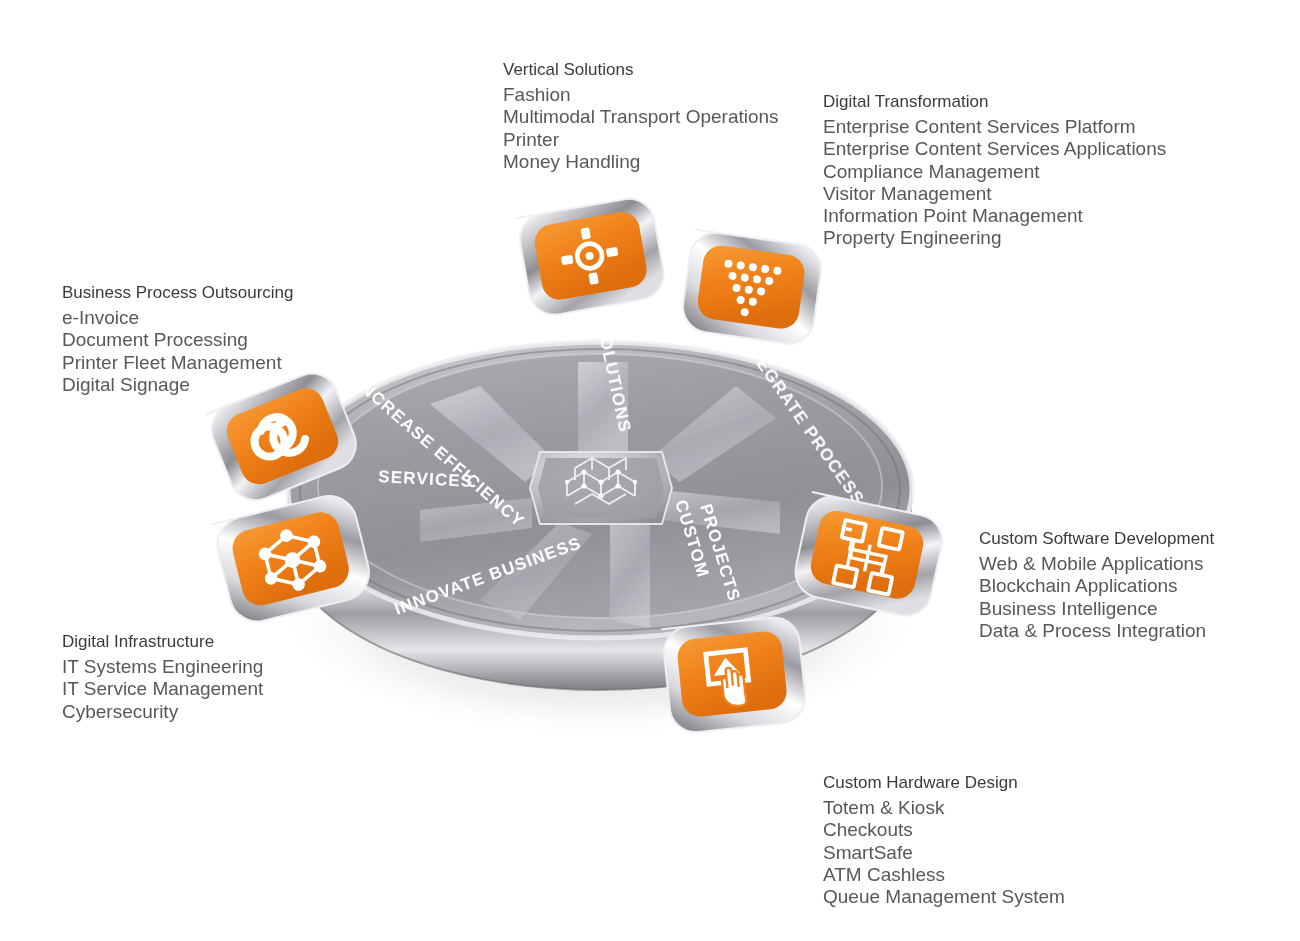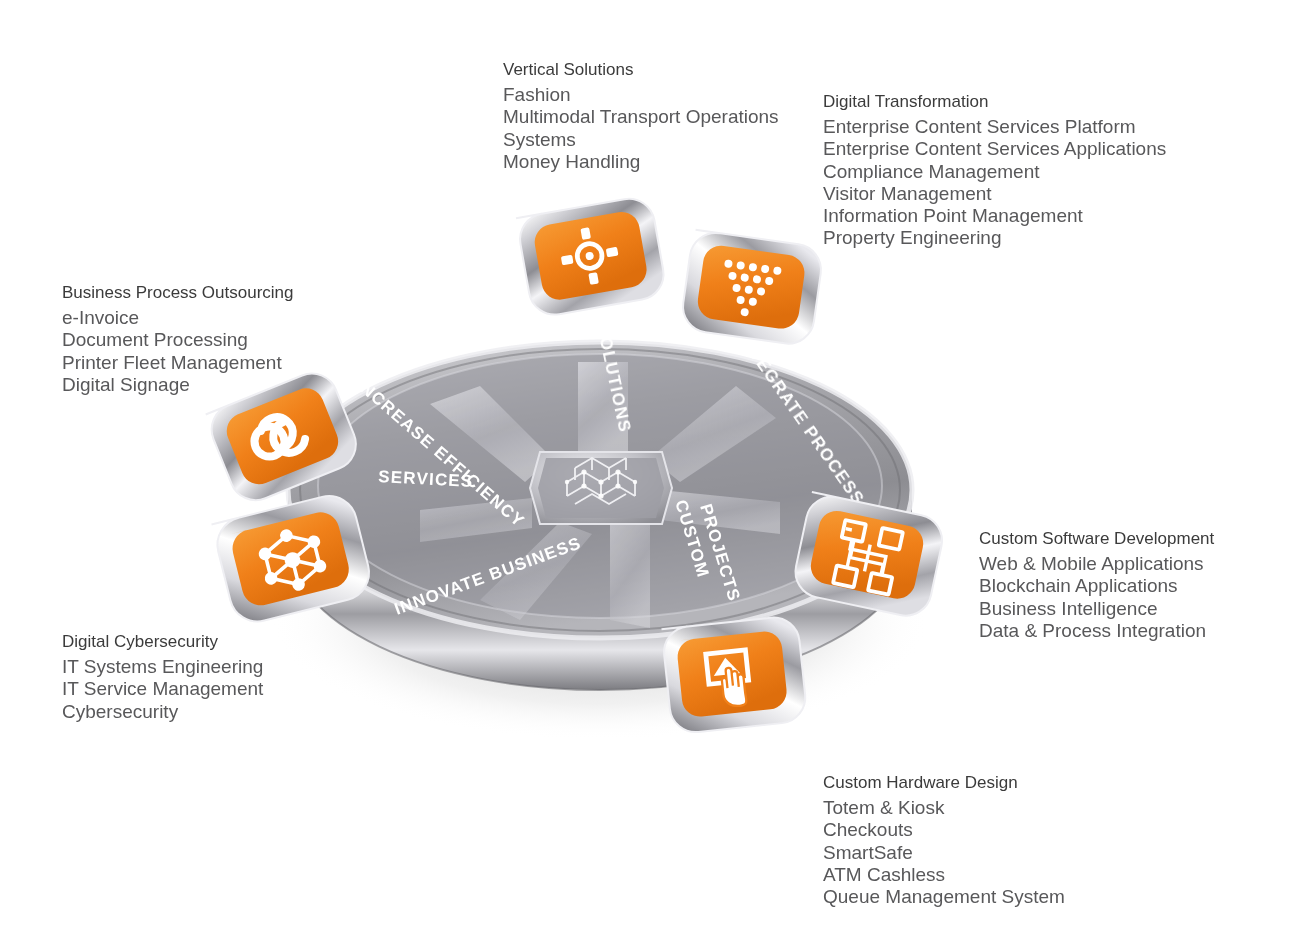--- a/index.html
+++ b/index.html
@@ -51,21 +51,21 @@
 
   
 </style>
 </head>
 <body>
 
 <div class="block" id="blk-vertical">
   <div class="title">Vertical Solutions</div>
   <div class="item">Fashion</div>
   <div class="item">Multimodal Transport Operations</div>
-  <div class="item">Systems</div>
+  <div class="item">Printer</div>
   <div class="item">Money Handling</div>
 </div>
 
 <div class="block" id="blk-digitaltrans">
   <div class="title">Digital Transformation</div>
   <div class="item">Enterprise Content Services Platform</div>
   <div class="item">Enterprise Content Services Applications</div>
   <div class="item">Compliance Management</div>
   <div class="item">Visitor Management</div>
   <div class="item">Information Point Management</div>
@@ -82,21 +82,21 @@
 
 <div class="block" id="blk-customsw">
   <div class="title">Custom Software Development</div>
   <div class="item">Web &amp; Mobile Applications</div>
   <div class="item">Blockchain Applications</div>
   <div class="item">Business Intelligence</div>
   <div class="item">Data &amp; Process Integration</div>
 </div>
 
 <div class="block" id="blk-infra">
-  <div class="title">Digital Cybersecurity</div>
+  <div class="title">Digital Infrastructure</div>
   <div class="item">IT Systems Engineering</div>
   <div class="item">IT Service Management</div>
   <div class="item">Cybersecurity</div>
 </div>
 
 <div class="block" id="blk-hardware">
   <div class="title">Custom Hardware Design</div>
   <div class="item">Totem &amp; Kiosk</div>
   <div class="item">Checkouts</div>
   <div class="item">SmartSafe</div>

